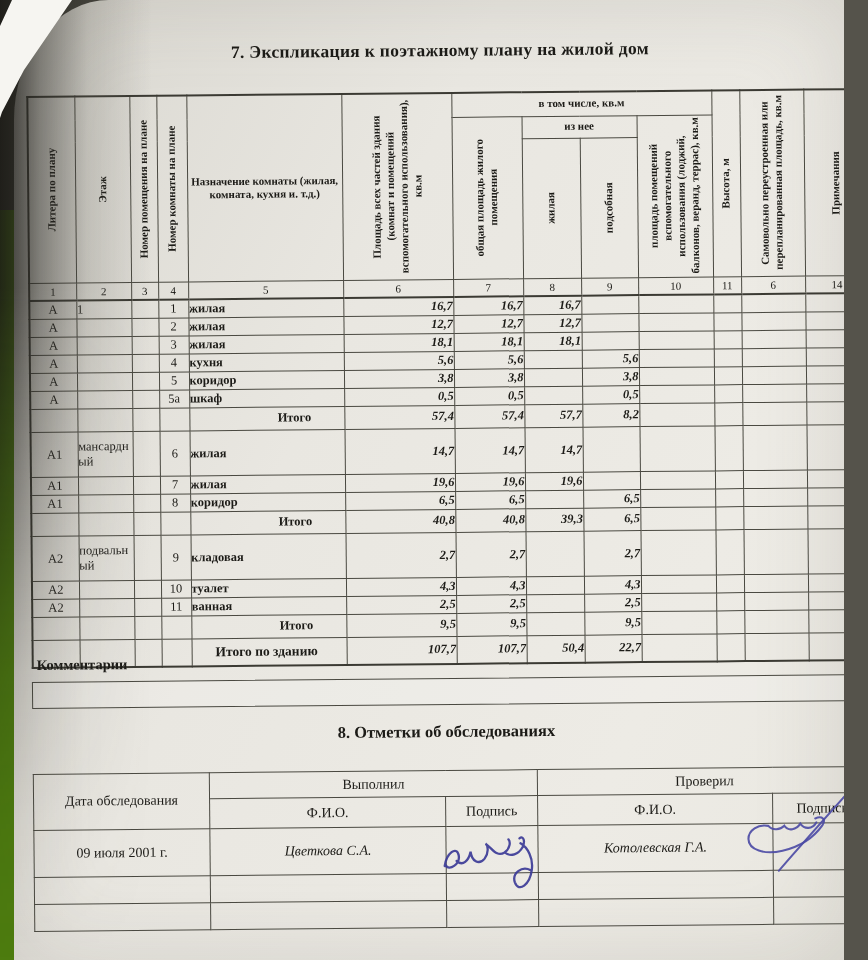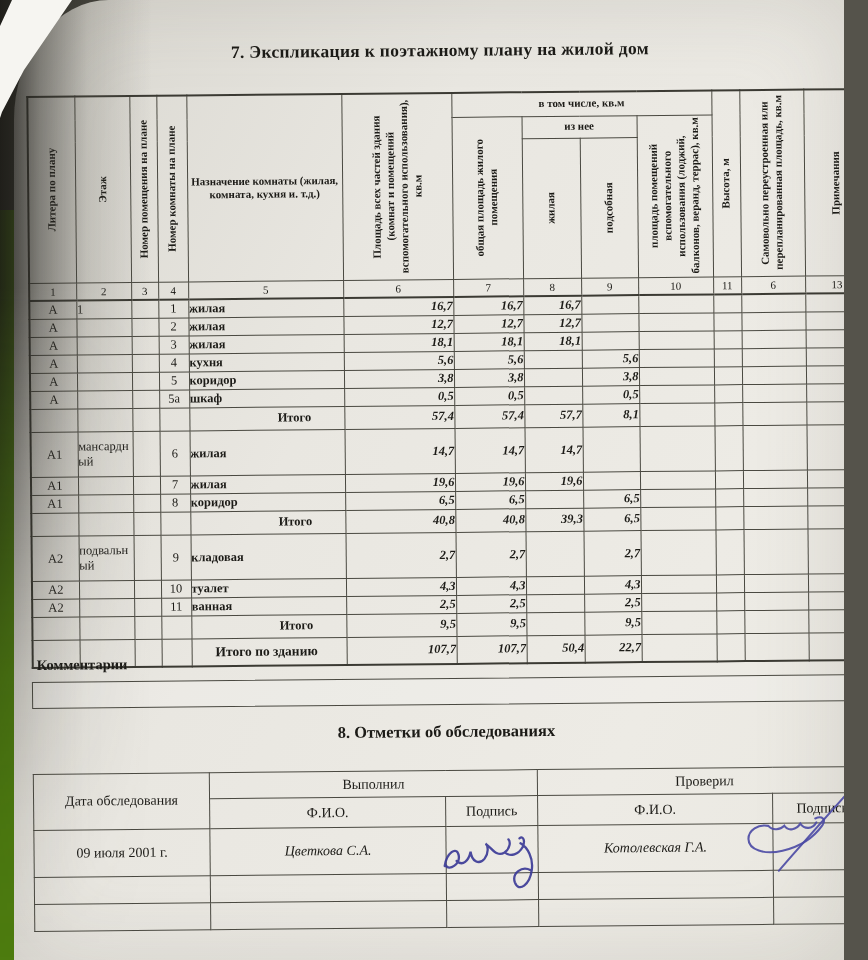--- a/index.html
+++ b/index.html
@@ -155,21 +155,21 @@
               <td>3</td>
               <td>4</td>
               <td>5</td>
               <td>6</td>
               <td>7</td>
               <td>8</td>
               <td>9</td>
               <td>10</td>
               <td>11</td>
               <td>6</td>
-              <td>13</td>
+              <td>14</td>
             </tr>
         </thead>
         <tbody>
             <tr class="r-data">
               <td class="c1">А</td>
               <td class="c2">1</td>
               <td class="c3"></td>
               <td class="c4">1</td>
               <td class="c5">жилая</td>
               <td class="c6">16,7</td>
@@ -258,21 +258,21 @@
             </tr>
             <tr class="r-total">
               <td class="c1"></td>
               <td class="c2"></td>
               <td class="c3"></td>
               <td class="c4"></td>
               <td class="c5">Итого</td>
               <td class="c6">57,4</td>
               <td class="c7">57,4</td>
               <td class="c8">57,7</td>
-              <td class="c9">8,1</td>
+              <td class="c9">8,2</td>
               <td class="c10"></td>
               <td class="c11"></td>
               <td class="c12"></td>
               <td class="c13"></td>
             </tr>
             <tr class="r-data-tall">
               <td class="c1">А1</td>
               <td class="c2">мансардный</td>
               <td class="c3"></td>
               <td class="c4">6</td>

